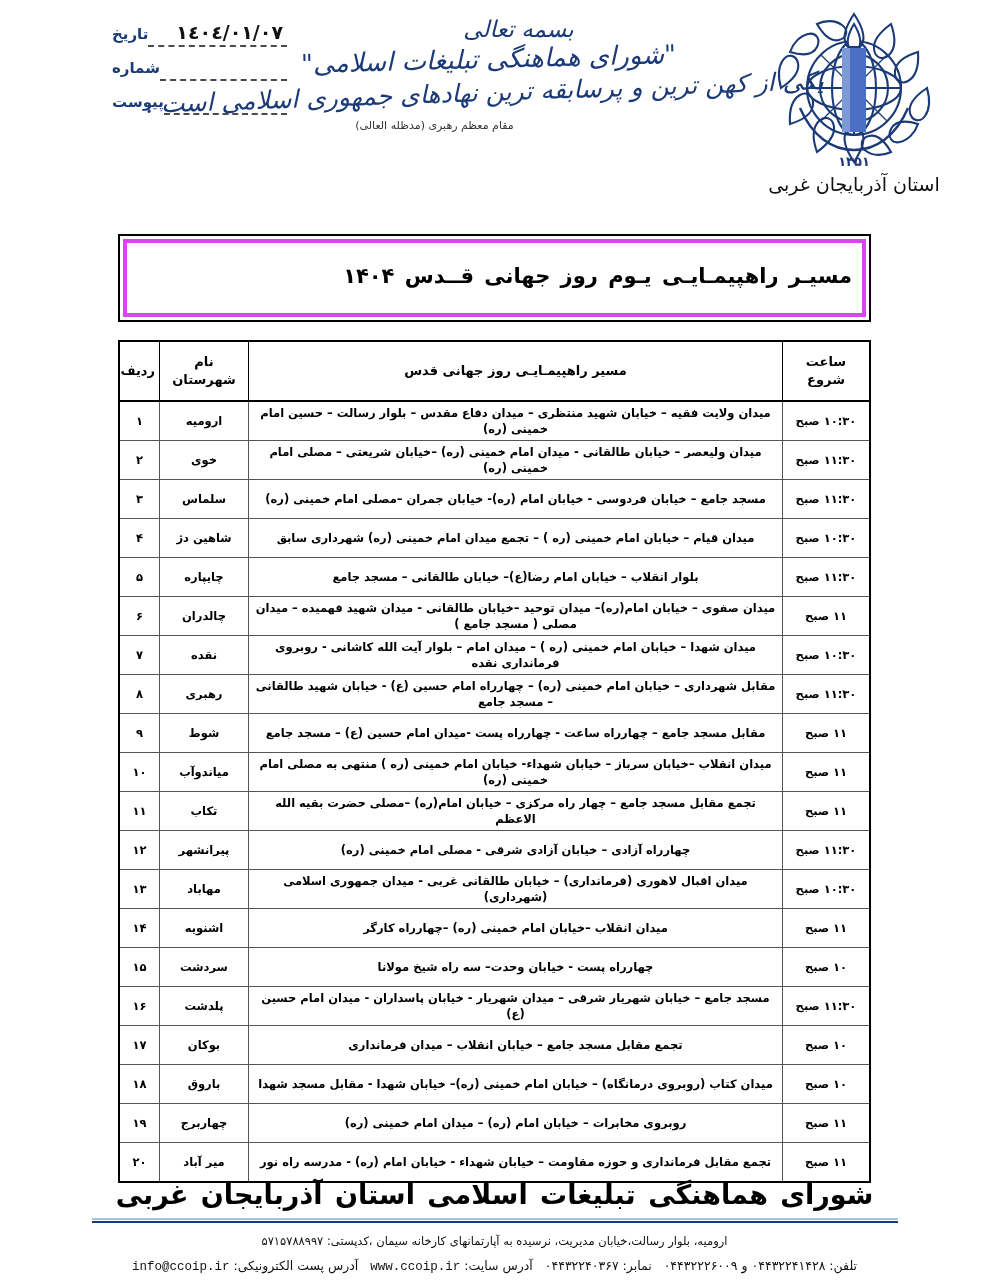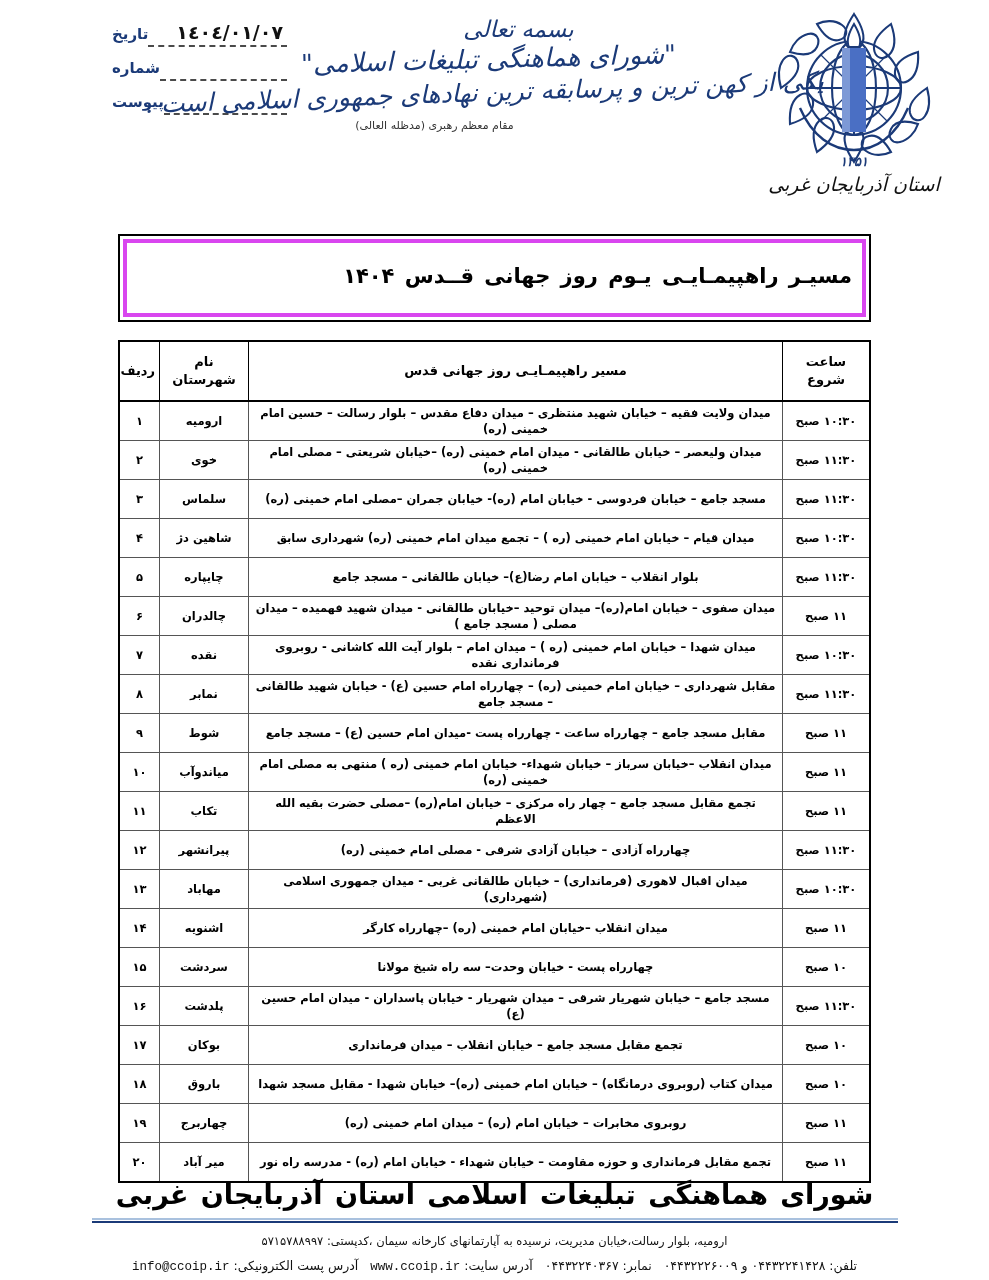--- a/index.html
+++ b/index.html
@@ -103,21 +103,20 @@
     transform: translateX(-60px);
   }
 
   
   .logo-block {
     position: absolute;
     top: 8px;
     right: 30px;
     width: 210px;
     text-align: center;
-    font-style: italic;
   }
   .logo-emblem {
     width: 160px;
     height: 160px;
     margin: 0 auto;
   }
   .logo-year {
     font-size: 13px;
     color: #1b3a78;
     font-weight: bold;
@@ -373,21 +372,21 @@
         </tr>
         <tr>
           <td class="col-time">۱۰:۳۰ صبح</td>
           <td class="col-route">میدان شهدا – خیابان امام خمینی (ره ) – میدان امام –  بلوار آیت الله کاشانی - روبروی فرمانداری نقده</td>
           <td class="col-city">نقده</td>
           <td class="col-index">۷</td>
         </tr>
         <tr>
           <td class="col-time">۱۱:۳۰ صبح</td>
           <td class="col-route">مقابل شهرداری  – خیابان امام خمینی (ره) – چهارراه امام حسین (ع) - خیابان شهید طالقانی – مسجد جامع</td>
-          <td class="col-city">نمابر</td>
+          <td class="col-city">رهبری</td>
           <td class="col-index">۸</td>
         </tr>
         <tr>
           <td class="col-time">۱۱ صبح</td>
           <td class="col-route">مقابل مسجد جامع – چهارراه ساعت - چهارراه پست -میدان امام حسین (ع) – مسجد جامع</td>
           <td class="col-city">شوط</td>
           <td class="col-index">۹</td>
         </tr>
         <tr>
           <td class="col-time">۱۱ صبح</td>

